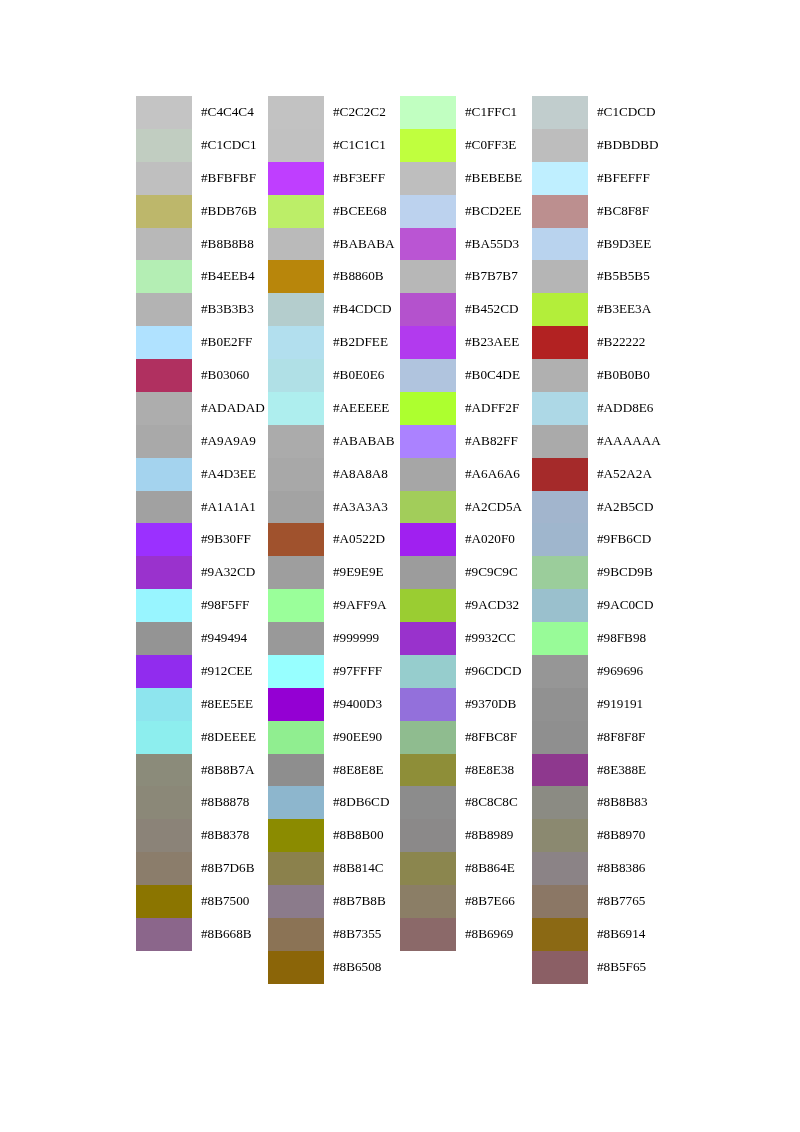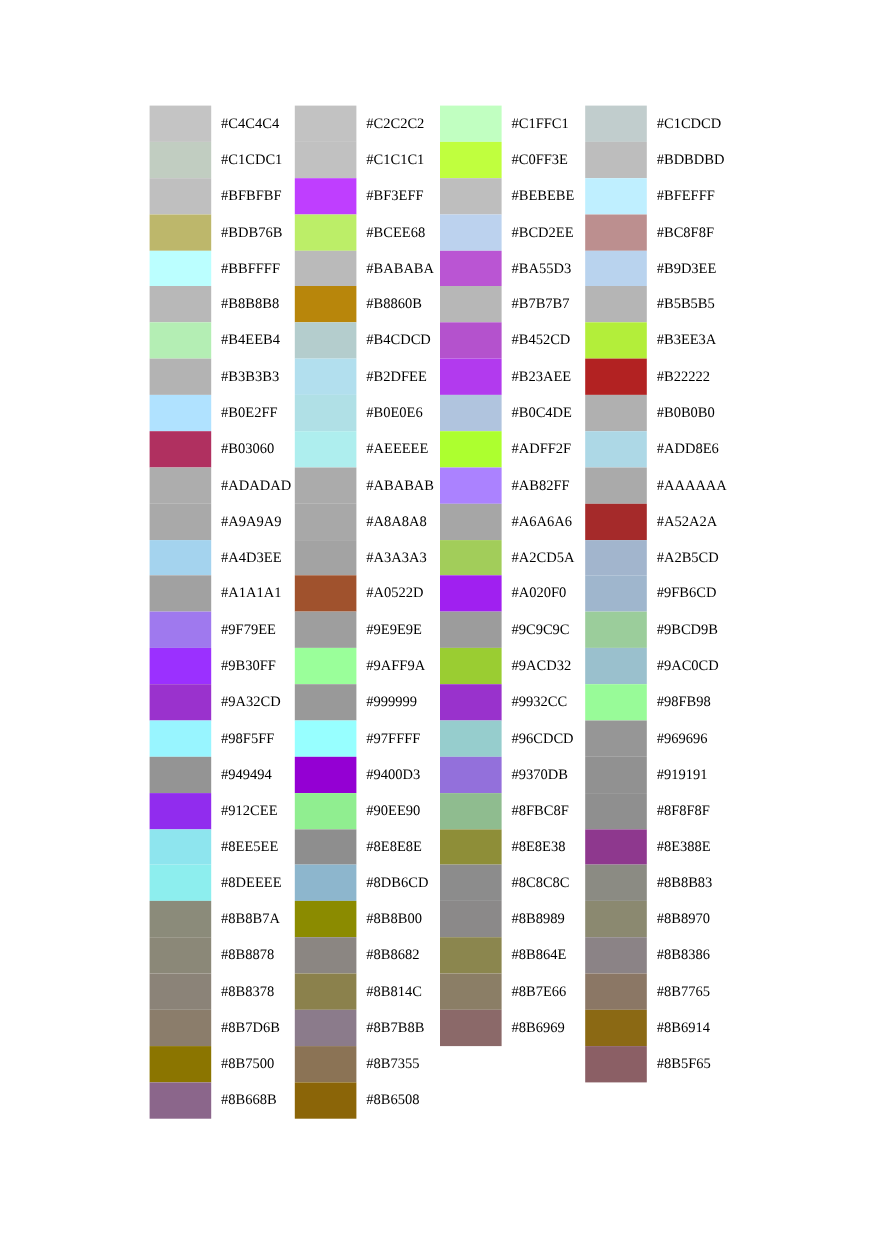--- a/index.html
+++ b/index.html
@@ -86,24 +86,20 @@
         </div>
         <div class="swatch-row">
           <div class="swatch-chip" style="background-color: rgb(191, 191, 191);"></div>
           <div class="swatch-label">#BFBFBF</div>
         </div>
         <div class="swatch-row">
           <div class="swatch-chip" style="background-color: rgb(189, 183, 107);"></div>
           <div class="swatch-label">#BDB76B</div>
         </div>
         <div class="swatch-row">
-          <div class="swatch-chip" style="background-color: rgb(187, 255, 255);"></div>
-          <div class="swatch-label">#BBFFFF</div>
-        </div>
-        <div class="swatch-row">
           <div class="swatch-chip" style="background-color: rgb(184, 184, 184);"></div>
           <div class="swatch-label">#B8B8B8</div>
         </div>
         <div class="swatch-row">
           <div class="swatch-chip" style="background-color: rgb(180, 238, 180);"></div>
           <div class="swatch-label">#B4EEB4</div>
         </div>
         <div class="swatch-row">
           <div class="swatch-chip" style="background-color: rgb(179, 179, 179);"></div>
           <div class="swatch-label">#B3B3B3</div>
@@ -126,24 +122,20 @@
         </div>
         <div class="swatch-row">
           <div class="swatch-chip" style="background-color: rgb(164, 211, 238);"></div>
           <div class="swatch-label">#A4D3EE</div>
         </div>
         <div class="swatch-row">
           <div class="swatch-chip" style="background-color: rgb(161, 161, 161);"></div>
           <div class="swatch-label">#A1A1A1</div>
         </div>
         <div class="swatch-row">
-          <div class="swatch-chip" style="background-color: rgb(159, 121, 238);"></div>
-          <div class="swatch-label">#9F79EE</div>
-        </div>
-        <div class="swatch-row">
           <div class="swatch-chip" style="background-color: rgb(155, 48, 255);"></div>
           <div class="swatch-label">#9B30FF</div>
         </div>
         <div class="swatch-row">
           <div class="swatch-chip" style="background-color: rgb(154, 50, 205);"></div>
           <div class="swatch-label">#9A32CD</div>
         </div>
         <div class="swatch-row">
           <div class="swatch-chip" style="background-color: rgb(152, 245, 255);"></div>
           <div class="swatch-label">#98F5FF</div>
@@ -274,24 +266,20 @@
           <div class="swatch-chip" style="background-color: rgb(142, 142, 142);"></div>
           <div class="swatch-label">#8E8E8E</div>
         </div>
         <div class="swatch-row">
           <div class="swatch-chip" style="background-color: rgb(141, 182, 205);"></div>
           <div class="swatch-label">#8DB6CD</div>
         </div>
         <div class="swatch-row">
           <div class="swatch-chip" style="background-color: rgb(139, 139, 0);"></div>
           <div class="swatch-label">#8B8B00</div>
-        </div>
-        <div class="swatch-row">
-          <div class="swatch-chip" style="background-color: rgb(139, 134, 130);"></div>
-          <div class="swatch-label">#8B8682</div>
         </div>
         <div class="swatch-row">
           <div class="swatch-chip" style="background-color: rgb(139, 129, 76);"></div>
           <div class="swatch-label">#8B814C</div>
         </div>
         <div class="swatch-row">
           <div class="swatch-chip" style="background-color: rgb(139, 123, 139);"></div>
           <div class="swatch-label">#8B7B8B</div>
         </div>
         <div class="swatch-row">

